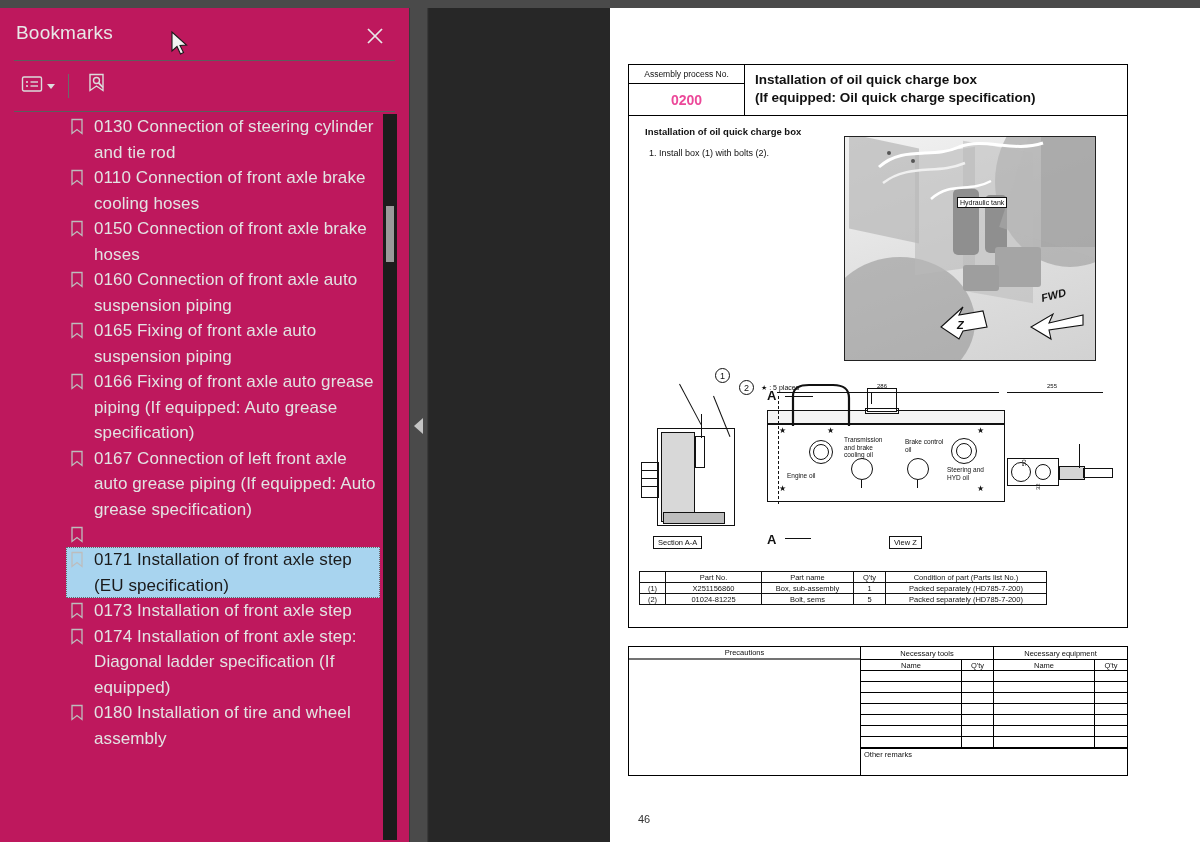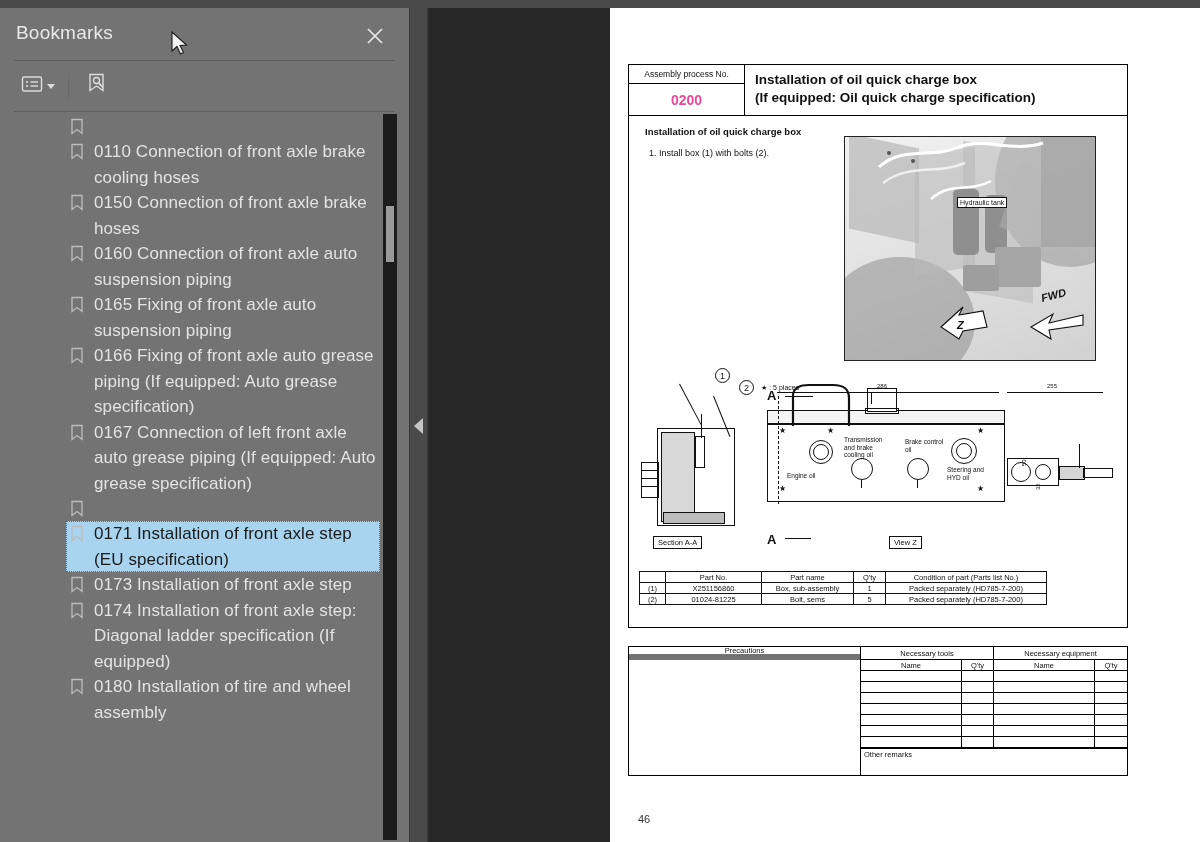--- a/index.html
+++ b/index.html
@@ -13,21 +13,21 @@
 
   
   .top-strip {
     position: absolute; left: 0; top: 0; width: 1200px; height: 8px;
     background: #4a4a4a;
   }
 
   
   .sidebar {
     position: absolute; left: 0; top: 8px; width: 410px; height: 834px;
-    background: #737373; border-right: 1px solid #3a3a3a;
+    background: #be185d; border-right: 1px solid #3a3a3a;
   }
   .sb-header {
     position: relative; height: 52px; padding: 14px 0 0 16px;
   }
   .sb-title {
     font-size: 19px; color: #e8e8e8; letter-spacing: .2px;
   }
   .sb-close {
     position: absolute; right: 22px; top: 16px;
     width: 24px; height: 24px; cursor: pointer;
@@ -216,21 +216,21 @@
   
   .btm {
     position: absolute; left: 0px; top: 582px; width: 500px; height: 130px;
     border: 1.6px solid #000; display: flex;
   }
   .btm-left {
     width: 232px; border-right: 1.6px solid #000;
     display: flex; flex-direction: column;
   }
   .btm-left-hd {
-    height: 13px; border-bottom: 6px solid #737373;
+    height: 13px; border-bottom: 2px solid #737373;
     display: flex; align-items: center; justify-content: center;
     font-size: 7.5px; color: #111;
   }
   .btm-right { flex: 1; display: flex; flex-direction: column; }
   .btm-grp { display: flex; height: 13px; border-bottom: 1px solid #000; }
   .btm-grp div {
     display: flex; align-items: center; justify-content: center;
     font-size: 7.5px; color: #111;
   }
   .g-tools { width: 133px; border-right: 1px solid #000; }
@@ -302,20 +302,21 @@
       </span>
     </div>
     <div class="sb-divider2"></div>
 
     <div class="bm-list">
       <div class="bm-inner" id="bm-inner">
           <div class="bm-item">
             <span class="bm-icon"><svg width="14" height="17" viewBox="0 0 14 17" fill="none" stroke="#bdbdbd" stroke-width="1.3">
                 <path d="M2 1.5h10v14l-5-4-5 4z"></path>
               </svg></span>
+            <span class="bm-label">0130 Connection of steering cylinder and tie rod</span>
           </div>
           <div class="bm-item">
             <span class="bm-icon"><svg width="14" height="17" viewBox="0 0 14 17" fill="none" stroke="#bdbdbd" stroke-width="1.3">
                 <path d="M2 1.5h10v14l-5-4-5 4z"></path>
               </svg></span>
             <span class="bm-label">0110 Connection of front axle brake cooling hoses</span>
           </div>
           <div class="bm-item">
             <span class="bm-icon"><svg width="14" height="17" viewBox="0 0 14 17" fill="none" stroke="#bdbdbd" stroke-width="1.3">
                 <path d="M2 1.5h10v14l-5-4-5 4z"></path>

